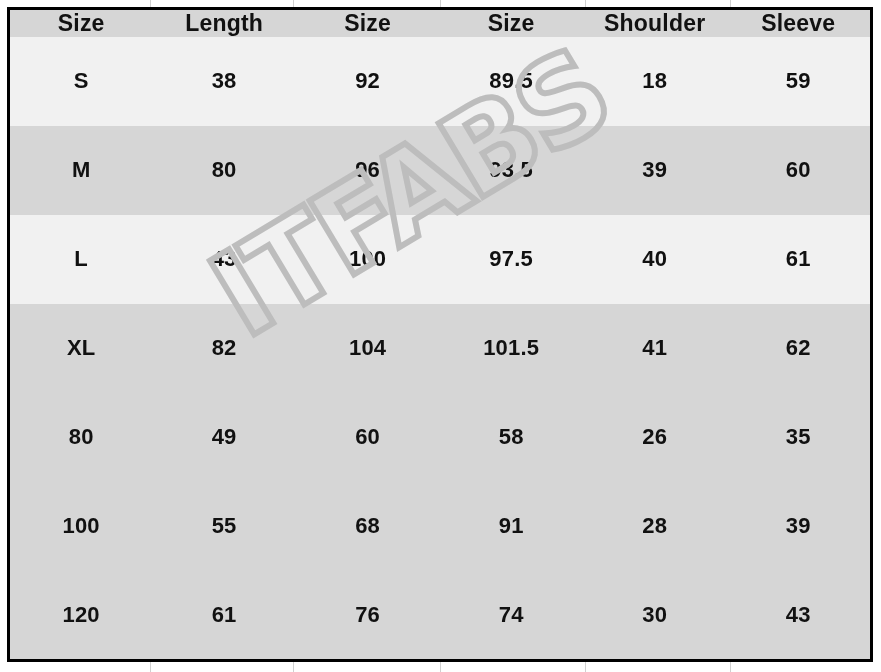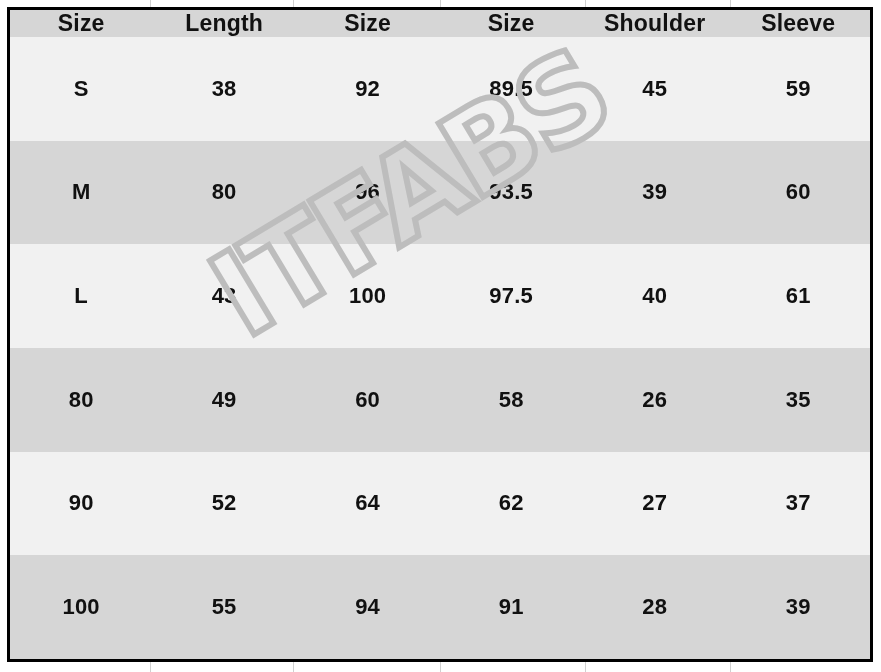--- a/index.html
+++ b/index.html
@@ -135,70 +135,78 @@
         <th>Shoulder</th>
         <th>Sleeve</th>
       </tr>
     </thead>
     <tbody id="chart-body">
         <tr class="row-light">
           <td>S</td>
           <td>38</td>
           <td>92</td>
           <td>89.5</td>
-          <td>45</td>
+          <td>18</td>
           <td>59</td>
         </tr>
         <tr class="row-dark">
           <td>M</td>
           <td>80</td>
           <td>96</td>
           <td>93.5</td>
           <td>39</td>
           <td>60</td>
         </tr>
         <tr class="row-light">
           <td>L</td>
           <td>43</td>
           <td>100</td>
           <td>97.5</td>
           <td>40</td>
           <td>61</td>
         </tr>
+        <tr class="row-dark">
+          <td>XL</td>
+          <td>82</td>
+          <td>104</td>
+          <td>101.5</td>
+          <td>41</td>
+          <td>62</td>
+        </tr>
         <tr class="row-light">
           <td></td>
           <td></td>
           <td></td>
           <td></td>
           <td></td>
           <td></td>
         </tr>
         <tr class="row-dark">
           <td>80</td>
           <td>49</td>
           <td>60</td>
           <td>58</td>
           <td>26</td>
           <td>35</td>
         </tr>
-        <tr class="row-light">
-          <td>90</td>
-          <td>52</td>
-          <td>64</td>
-          <td>62</td>
-          <td>27</td>
-          <td>37</td>
-        </tr>
         <tr class="row-dark">
           <td>100</td>
           <td>55</td>
-          <td>94</td>
+          <td>68</td>
           <td>91</td>
           <td>28</td>
           <td>39</td>
+        </tr>
+        <tr class="row-dark">
+          <td>120</td>
+          <td>61</td>
+          <td>76</td>
+          <td>74</td>
+          <td>30</td>
+          <td>43</td>
         </tr>
       </tbody>
   </table>
 
   <div id="watermark">
     <svg width="866" height="655" viewBox="0 0 866 655" xmlns="http://www.w3.org/2000/svg">
       <text class="wm-text" x="235" y="330" transform="rotate(-31 235 330)">ITFABS</text>
     </svg>
   </div>
 

